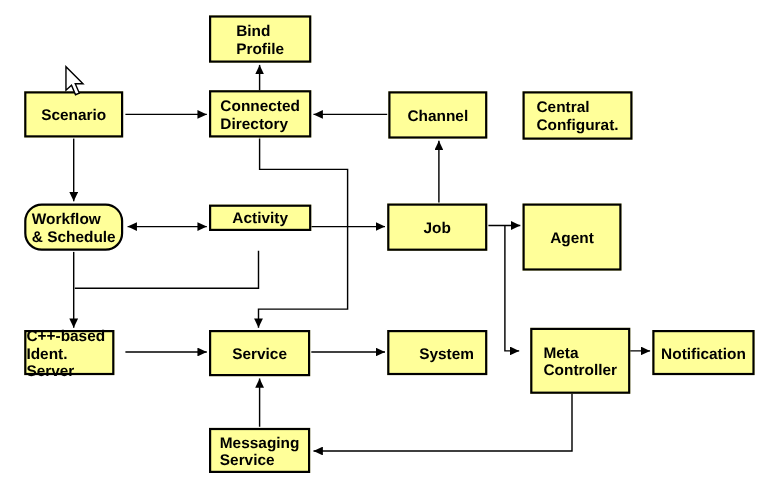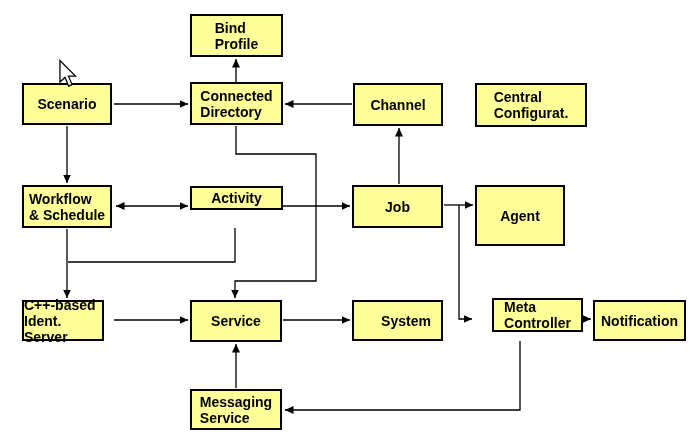--- a/index.html
+++ b/index.html
@@ -74,32 +74,32 @@
       <polyline points="520,341 520,410 285,410" fill="none" stroke="var(--edge, #000000)" stroke-width="1.3" marker-end="url(#arrowhead)"></polyline>
       <polyline points="236,388 236,344" fill="none" stroke="var(--edge, #000000)" stroke-width="1.3" marker-end="url(#arrowhead)"></polyline>
     </svg>
 
   <div class="node" style="left:190px; top:14px;  width:93px; height:43px;"><span>Bind
 Profile</span></div>
   <div class="node" style="left:22px;  top:83px;  width:90px; height:42px;"><span>Scenario</span></div>
   <div class="node" style="left:190px; top:82px;  width:93px; height:43px;"><span>Connected
 Directory</span></div>
   <div class="node" style="left:353px; top:83px;  width:90px; height:43px;"><span>Channel</span></div>
-  <div class="node" style="left:475px; top:83px;  width:112px; height:44px;"><span>Central
+  <div class="node" style="left:475px; top:83px;  width:100px; height:44px;"><span>Central
 Configurat.</span></div>
-  <div class="node" style="left:22px;  top:185px; width:90px; height:43px;"><span>Workflow
+  <div class="node" style="left:22px;  top:185px; width:90px; height:43px;border-radius:16px;"><span>Workflow
 &amp; Schedule</span></div>
   <div class="node" style="left:190px; top:186px; width:93px; height:24px;"><span>Activity</span></div>
   <div class="node" style="left:352px; top:185px; width:91px; height:43px;"><span>Job</span></div>
   <div class="node" style="left:475px; top:185px; width:90px; height:61px;"><span>Agent</span></div>
   <div class="node" style="left:22px;  top:300px; width:82px; height:41px;"><span>C++-based
 Ident. Server</span></div>
   <div class="node" style="left:190px; top:300px; width:92px; height:42px;"><span>Service</span></div>
   <div class="node" style="left:352px; top:300px; width:91px; height:41px;padding-left:17px;"><span>System</span></div>
-  <div class="node" style="left:492px; top:298px; width:91px; height:34px;"><span>Meta
+  <div class="node" style="left:482px; top:298px; width:91px; height:60px;"><span>Meta
 Controller</span></div>
   <div class="node" style="left:593px; top:300px; width:93px; height:41px;"><span>Notification</span></div>
   <div class="node" style="left:190px; top:389px; width:92px; height:41px;"><span>Messaging
 Service</span></div>
 
   <svg class="cursor" viewBox="0 0 18 28" xmlns="http://www.w3.org/2000/svg">
     <path d="M1.5,1.5 L1.5,21.5 L6.2,17.2 L9.6,25.3 L12.8,23.9 L9.4,16 L16,16 Z" fill="#ffffff" stroke="#000000" stroke-width="1.2" stroke-linejoin="miter"></path>
   </svg>
 
 </div>

